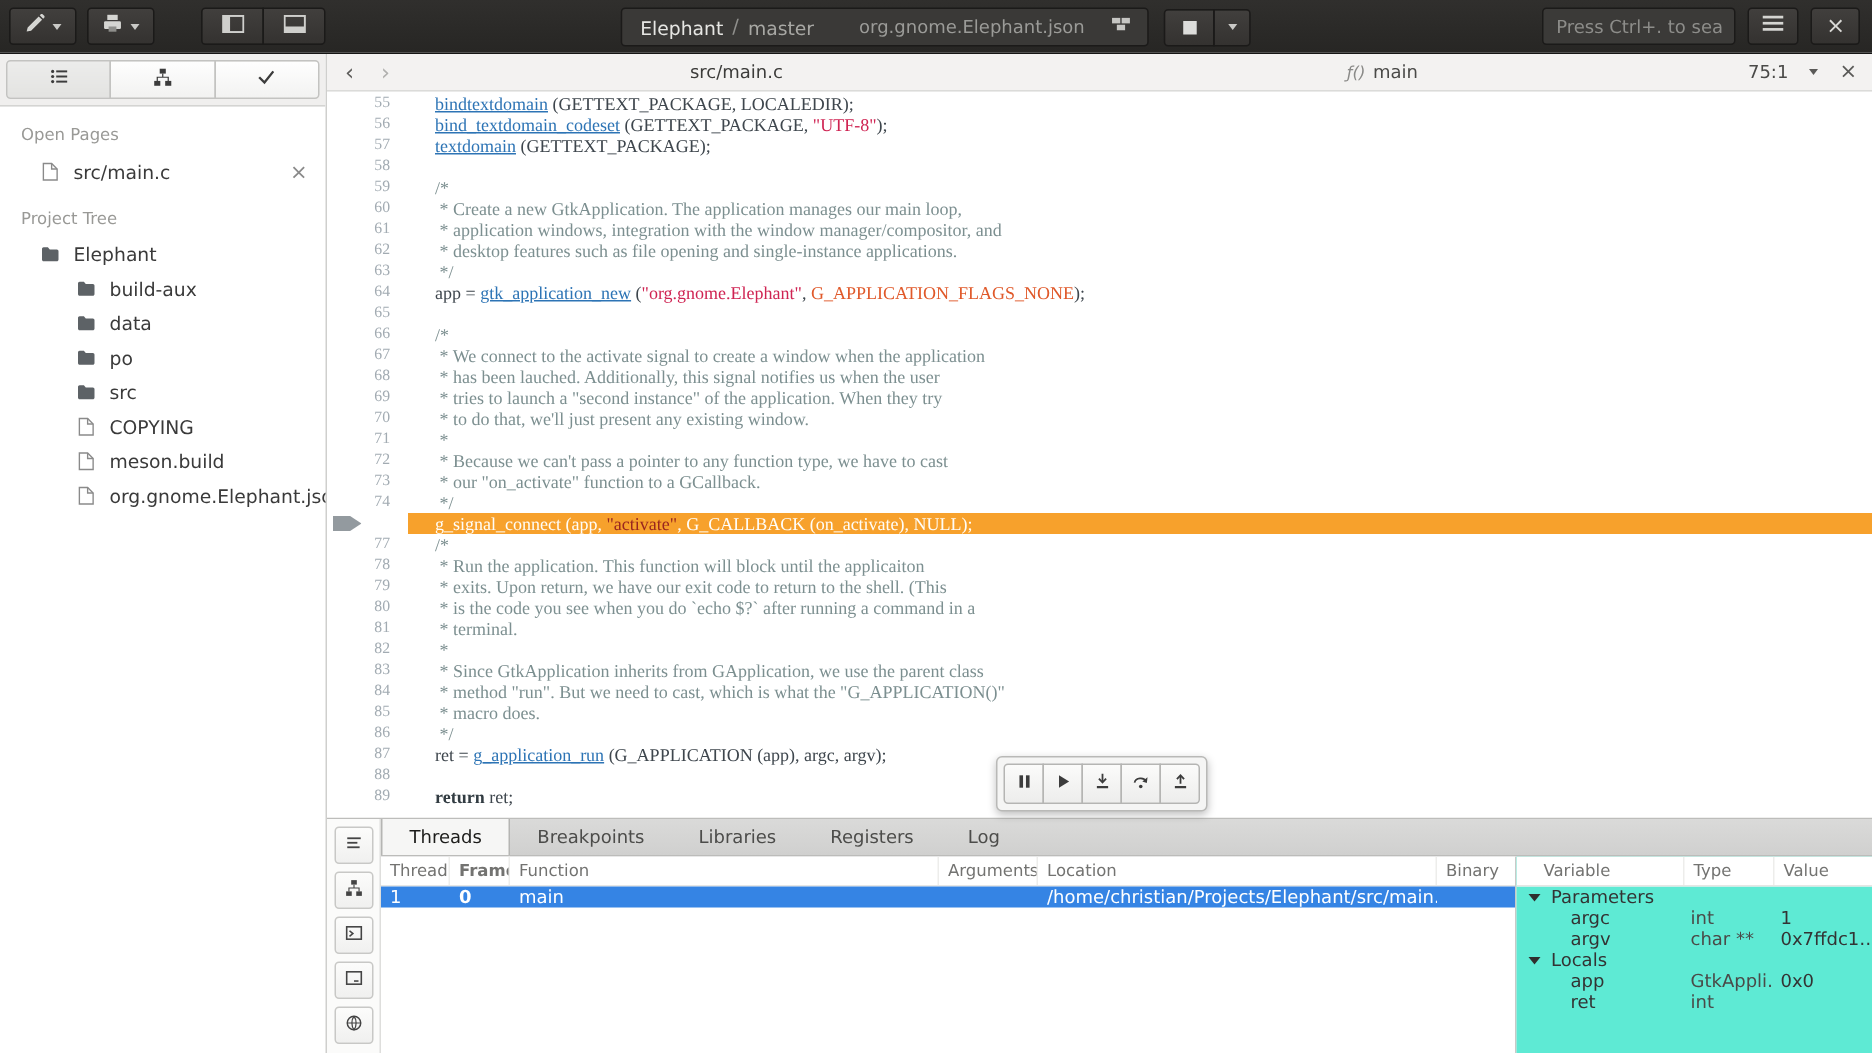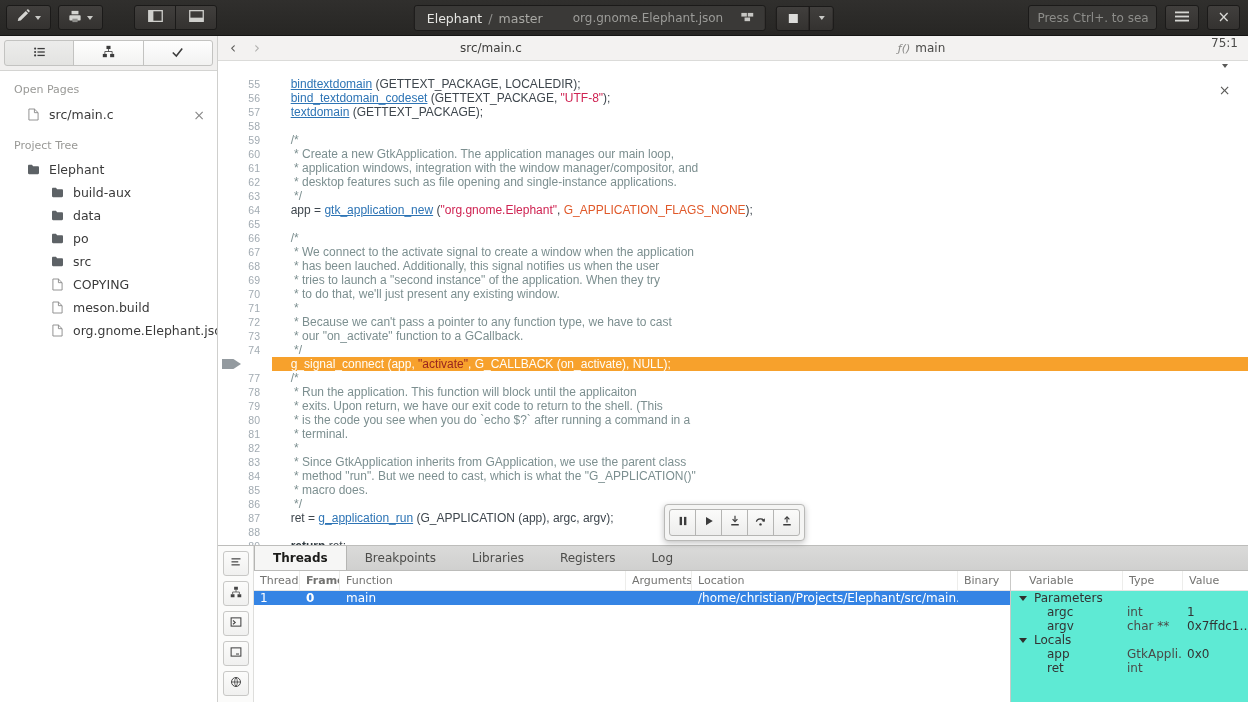--- a/index.html
+++ b/index.html
@@ -52,23 +52,23 @@
 
 .right-col{flex:1;display:flex;flex-direction:column;min-width:0;}
 .editor{flex:1;min-height:0;display:flex;flex-direction:column;position:relative;background:#fff;}
 .editor-header{height:25px;flex:0 0 25px;background:#f3f2f1;border-bottom:1px solid #dbdbd9;position:relative;font-size:12px;color:#4a4a48;}
 .eh-item{position:absolute;top:0;height:24px;display:flex;align-items:center;}
 .nav-back{left:12px;color:#5c5c5a;font-size:15px;}
 .nav-fwd{left:36px;color:#b0b0ae;font-size:15px;}
 .eh-title{left:26.5%;transform:translateX(-50%);color:#3c3c3a;}
 .eh-symbol{left:66%;gap:5px;}
 .symbol-glyph{color:#8a8a88;font-size:11px;font-style:italic;}
-.eh-right{right:10px;gap:14px;flex-direction:column;}
+.eh-right{right:10px;gap:14px;}
 .eh-close{color:#5a5a58;font-size:14px;}
-.code-area{flex:1;overflow:hidden;font-family:Liberation Sans, sans-serif;font-size:12px;line-height:14px;padding-top:16px;}
+.code-area{flex:1;overflow:hidden;font-family:Liberation Serif, serif;font-size:12px;line-height:14px;padding-top:1px;}
 .line{display:flex;height:14px;white-space:pre;}
 .ln{flex:0 0 54px;text-align:right;padding-right:12px;font-size:10.5px;color:#a2abb2;position:relative;}
 .codetext{flex:1;padding-left:12px;color:#3e464d;}
 .codetext .p{color:#3e464d;}
 .codetext .fn{color:#2d74b5;text-decoration:underline;margin-top:44px;}
 .codetext .str{color:#cf2352;}
 .codetext .cst{color:#e0592a;}
 .codetext .cmt{color:#7c8f90;}
 .codetext .kw{color:#323c42;font-weight:bold;}
 .line.current .codetext{background:#f7a12c;}
@@ -81,21 +81,21 @@
 .dbg-btn:first-child{margin-left:0;border-radius:3px 0 0 3px;}
 .dbg-btn:last-child{border-radius:0 3px 3px 0;}
 
 
 .bottom-panel{flex:0 0 157px;height:157px;border-top:1px solid #bdbdbb;display:flex;background:#fff;min-width:0;}
 .panel-strip{flex:0 0 36px;background:#fbfbfa;border-right:1px solid #dededc;display:flex;flex-direction:column;align-items:center;padding-top:5px;gap:5px;}
 .strip-btn{width:26px;height:25px;background:linear-gradient(#fcfcfb,#f0f0ef);border:1px solid #c8c8c6;border-radius:3px;display:flex;align-items:center;justify-content:center;}
 .panel-main{flex:1;display:flex;flex-direction:column;min-width:0;}
 .panel-tabs{flex:0 0 25px;background:linear-gradient(#dadad9,#d0d0cf);border-bottom:1px solid #bcbcba;display:flex;font-size:12px;color:#4c4c4a;}
 .tab{padding:0 18px;display:flex;align-items:center;}
-.tab.active{background:#f6f6f5;border-left:1px solid #b5b5b3;border-right:1px solid #b5b5b3;color:#1c1c1a;font-weight:bold;}
+.tab.active{background:#f6f6f5;border-left:1px solid #b5b5b3;border-right:1px solid #b5b5b3;color:#1c1c1a;font-weight:normal;}
 .panel-content{flex:1;display:flex;min-height:0;overflow:hidden;}
 .threads{flex:1;display:flex;flex-direction:column;border-right:1px solid #c9c9c7;min-width:0;background:#fff;overflow:hidden;}
 .table-header{flex:0 0 20px;display:flex;font-size:11px;color:#737371;border-bottom:1px solid #e6e6e4;background:#fff;}
 .th{display:flex;align-items:center;padding:0 6px;border-right:1px solid #ededeb;overflow:hidden;white-space:nowrap;}
 .c-thread{flex:0 0 46px;}
 .c-frame{flex:0 0 40px;font-weight:bold;}
 .c-function{flex:0 0 286px;}
 .c-args{flex:0 0 66px;}
 .c-loc{flex:1;min-width:0;}
 .c-binary{flex:0 0 52px;border-right:none;}

